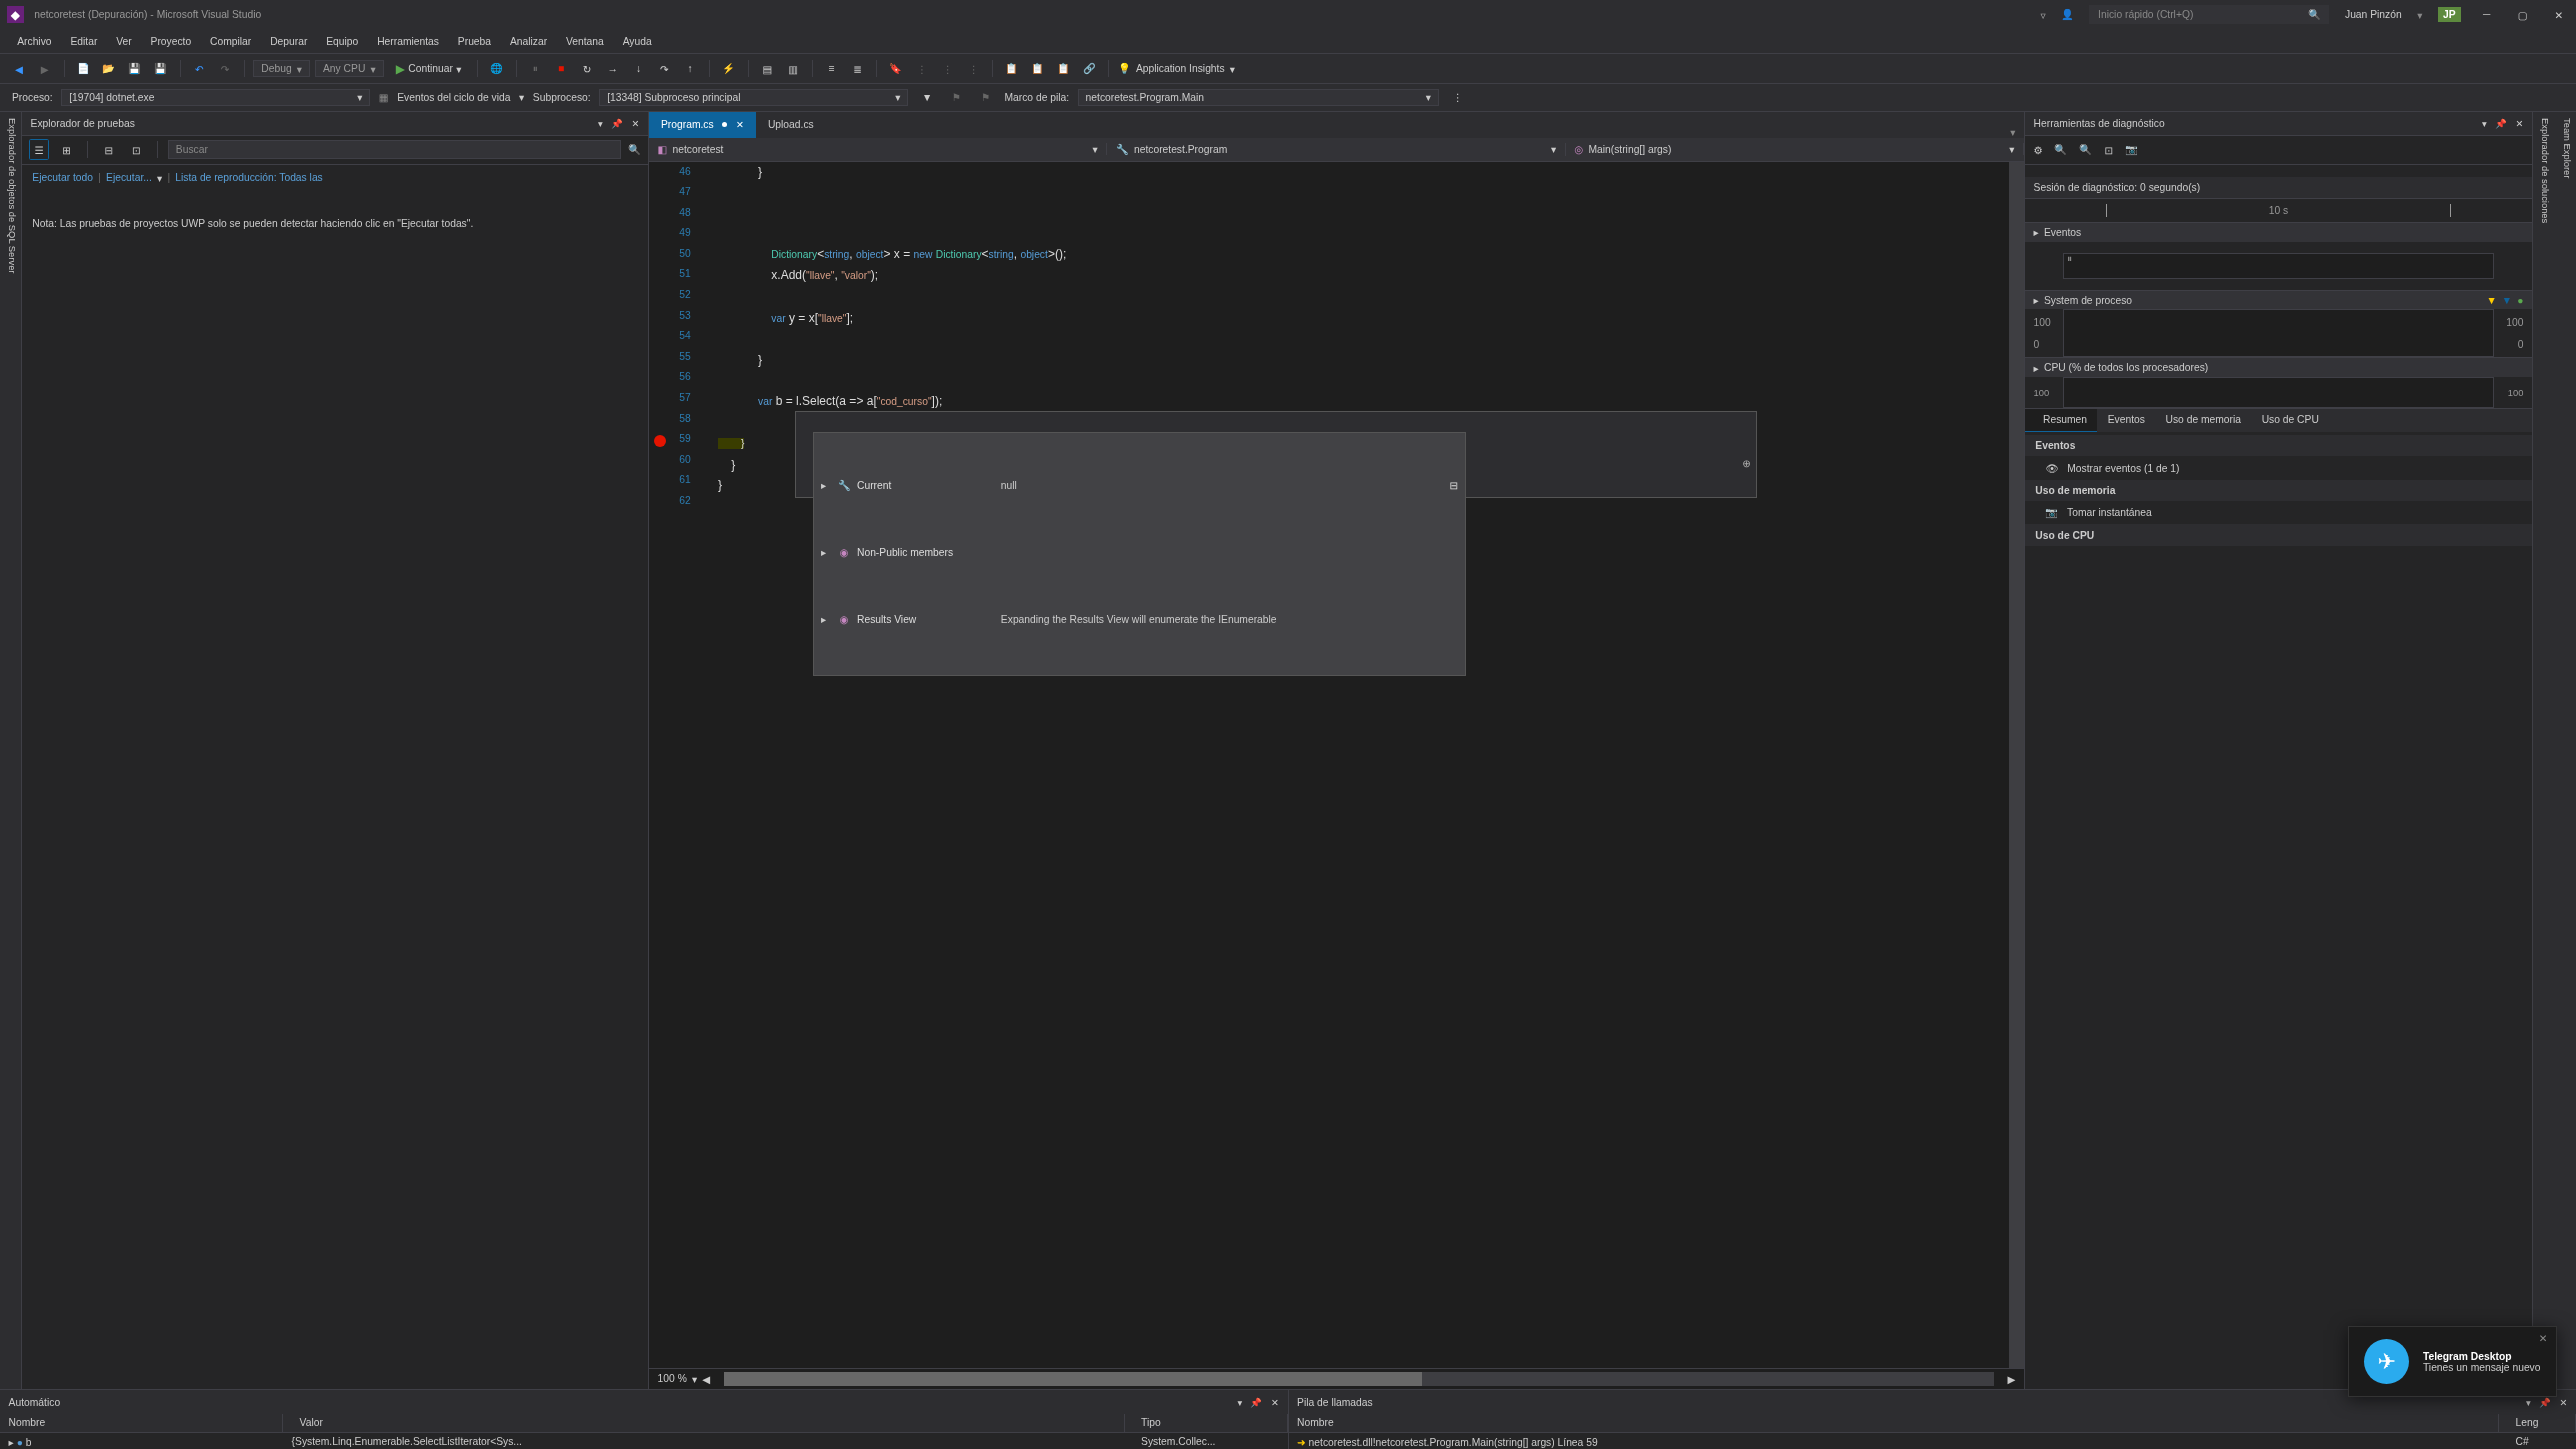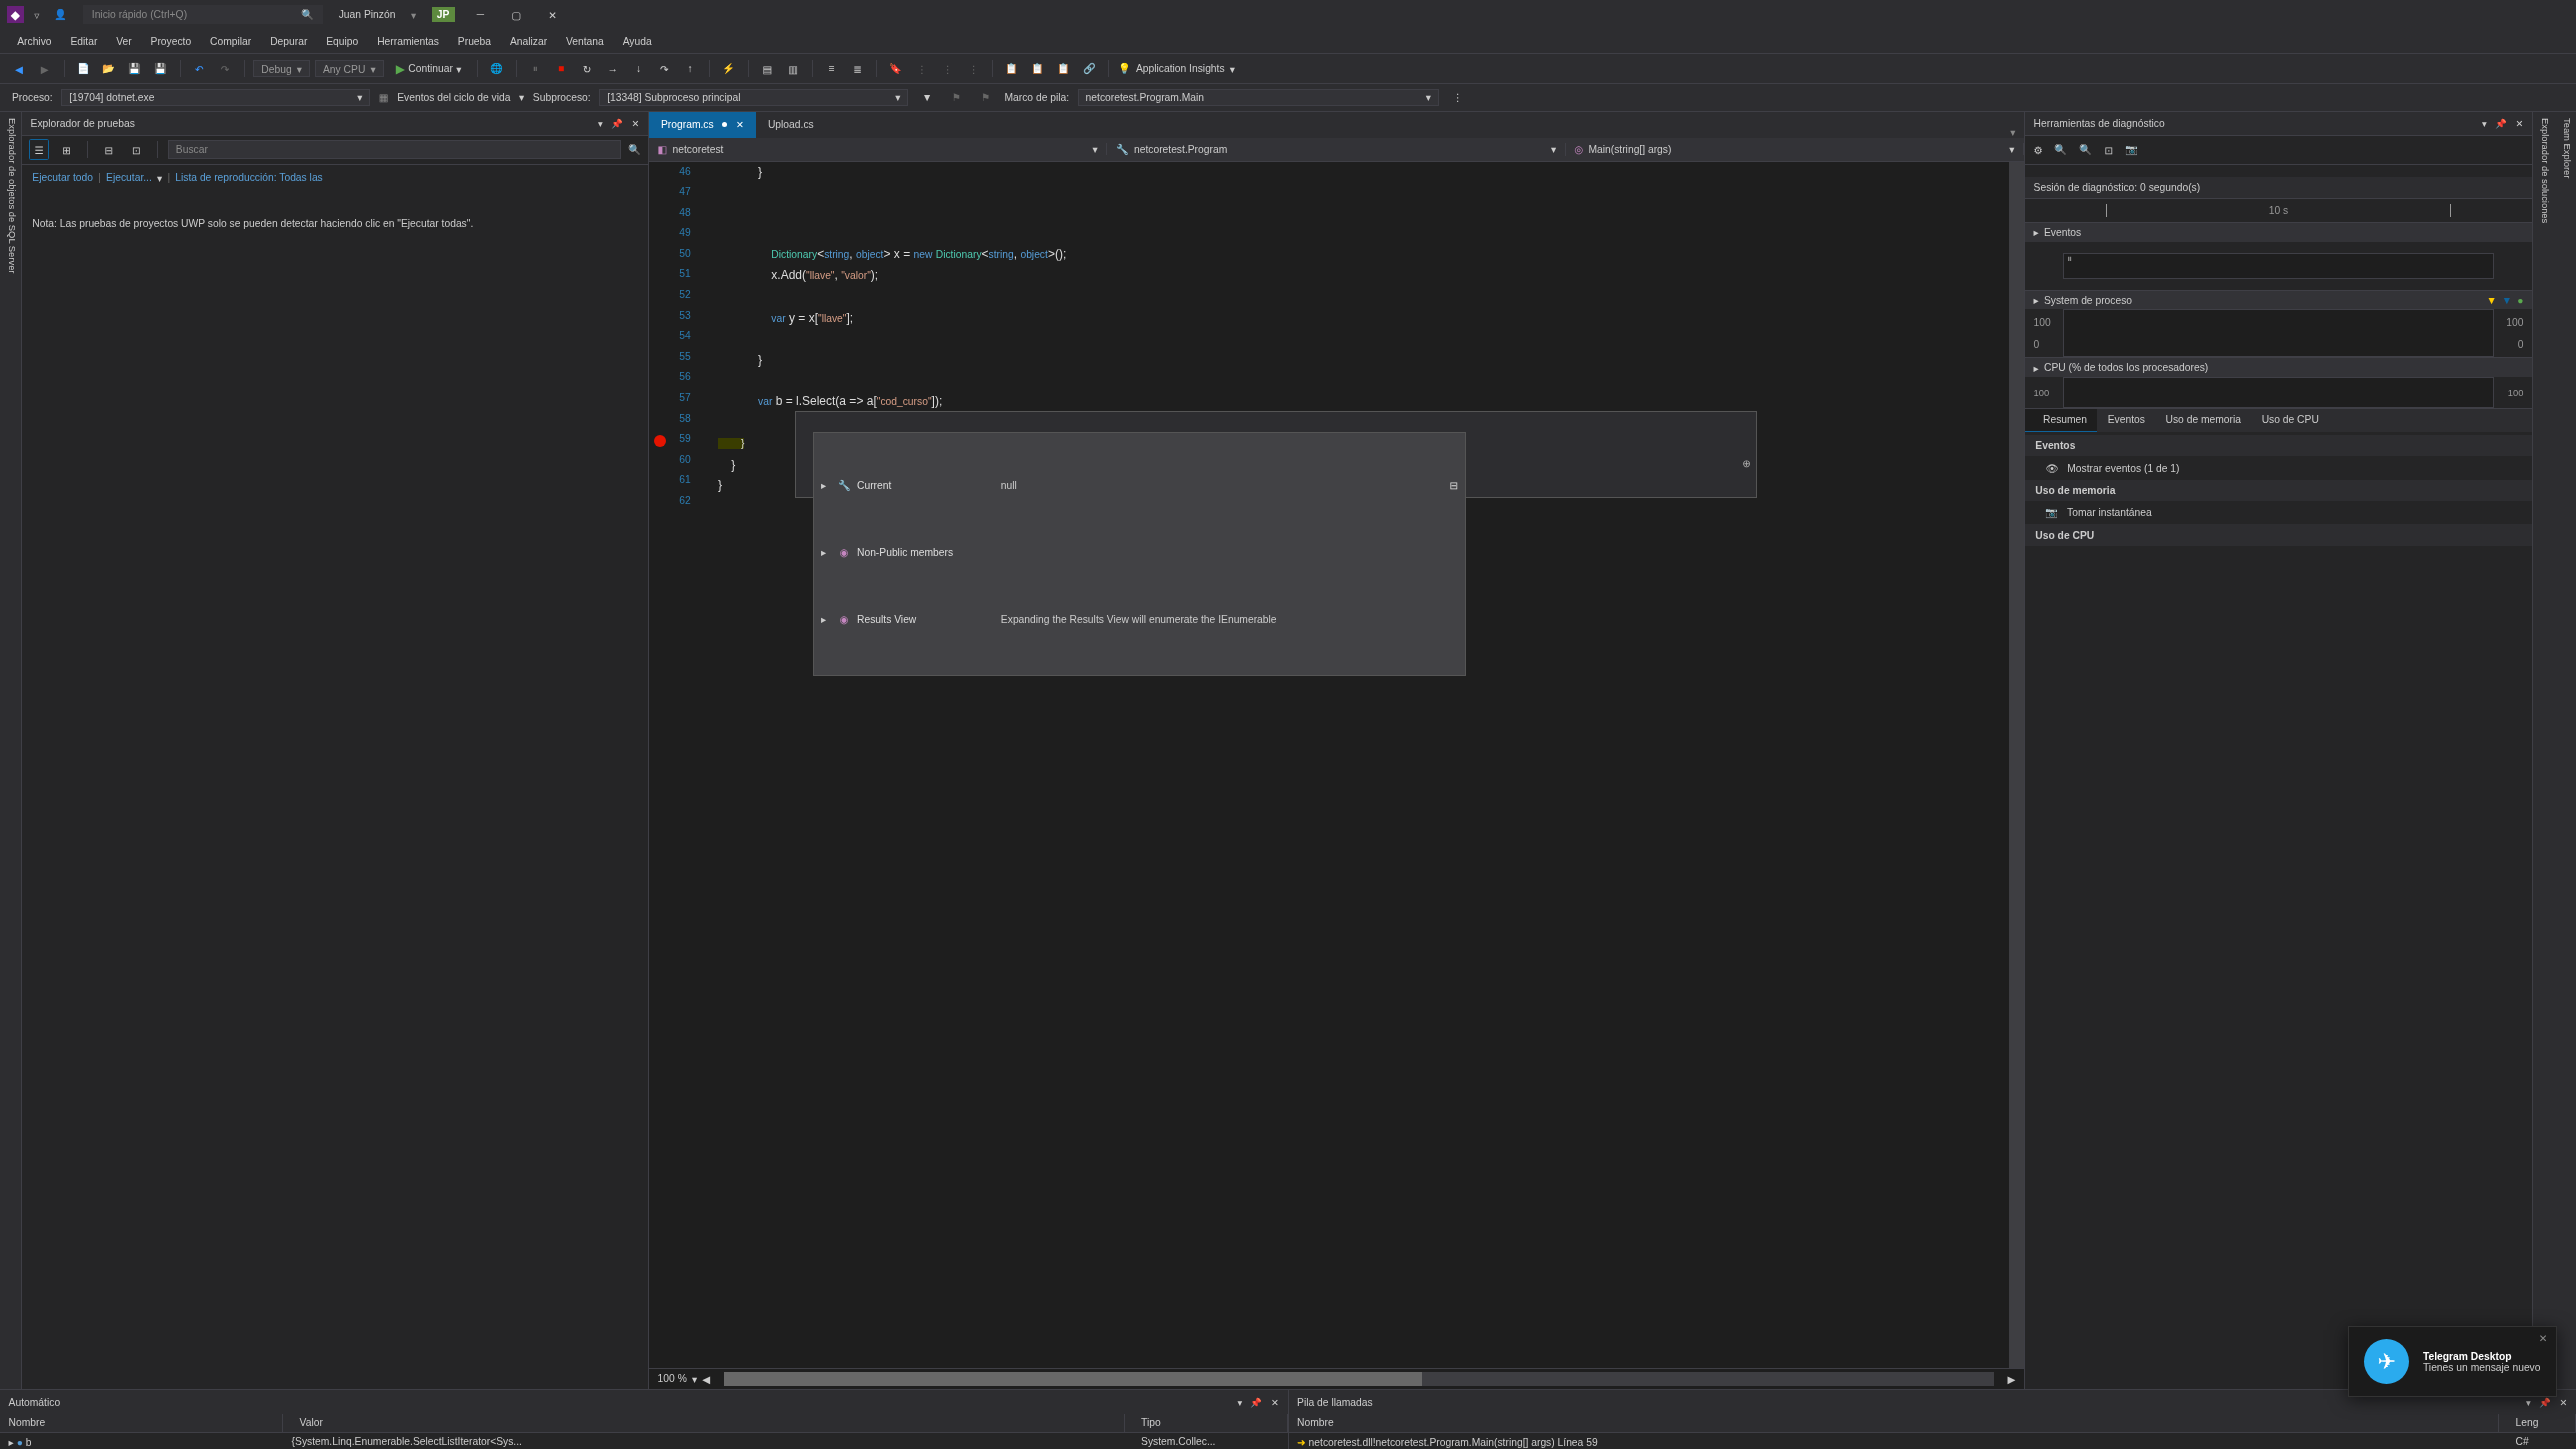--- a/index.html
+++ b/index.html
@@ -10,21 +10,21 @@
 .title-text { color:#999; flex:1; }
 .title-ctrls { display:flex; align-items:center; gap:15.5px; }
 .ql-box { background:#333337; padding:3.4px 8.6px; width:240px; color:#888; display:flex; align-items:center; gap:5.2px;}
 .win-btn { width:20.6px; height:20.6px; display:flex; align-items:center; justify-content:center; color:#ccc; cursor:pointer;}
 .user-badge { background:#5d8a3e; color:#fff; padding:1.7px 5.2px; font-weight:bold;}
 .menu-bar { height:24px; background:#2d2d30; display:flex; align-items:center; padding:0 8.6px; gap:1.7px;}
 .menu-item { padding:3.4px 8.6px; color:#ccc; cursor:pointer;}
 .toolbar { height:31px; background:#2d2d30; border-top:0.9px solid #3f3f46; border-bottom:0.9px solid #3f3f46; display:flex; align-items:center; padding:0 8.6px; gap:5.2px;}
 .tb-btn { width:20.6px; height:20.6px; display:flex; align-items:center; justify-content:center; color:#ccc; cursor:pointer; border-radius:1.7px;}
 .tb-sep { width:0.9px; height:17px; background:#3f3f46; margin:0 3.4px;}
-.tb-combo { background:#333337; border:0.9px solid #3f3f46; padding:1.7px 6.9px; color:#999; display:flex; align-items:flex-end; gap:5.2px;}
+.tb-combo { background:#333337; border:0.9px solid #3f3f46; padding:1.7px 6.9px; color:#999; display:flex; align-items:center; gap:5.2px;}
 .tb-cont { display:flex; align-items:center; gap:3.4px; color:#ccc; padding:1.7px 6.9px;}
 .tb-cont .play { color:#5aaa4e; font-size:12px;}
 .debug-bar { height:27.5px; background:#2d2d30; border-bottom:0.9px solid #3f3f46; display:flex; align-items:center; padding:0 12px; gap:8.6px; color:#ccc;}
 .db-combo { background:#333337; border:0.9px solid #3f3f46; padding:1.7px 6.9px; min-width:137px; display:flex; align-items:center; justify-content:space-between;}
 .main-area { display:flex; height:calc(100% - 29px - 24px - 31px - 27.5px - 24px - 36px);}
 .vert-tab { width:22px; background:#2d2d30; writing-mode:vertical-rl; text-orientation:mixed; color:#ccc; padding:6.9px 3.4px; border-right:0.9px solid #3f3f46; font-size:9.4px;}
 .test-panel { width:627px; background:#252526; display:flex; flex-direction:column; border-right:0.9px solid #3f3f46;}
 .panel-header { height:24px; background:#2d2d30; border-bottom:0.9px solid #3f3f46; display:flex; align-items:center; padding:0 8.6px; color:#ccc;}
 .panel-header .sp { flex:1;}
 .panel-hdb { margin-left:8.6px; cursor:pointer; font-size:9.4px;}
@@ -87,20 +87,21 @@
 .telegram-ico { width:45px; height:45px; background:#2aabee; border-radius:50%; display:flex; align-items:center; justify-content:center; color:#fff; font-size:22px;}
 .zoom { padding:3.4px 8.6px; color:#ccc; display:flex; align-items:center; gap:5.2px; background:#1e1e1e; border-top:0.9px solid #3f3f46;}
 .hscroll { flex:1; height:13.7px; background:#3e3e42; margin:0 8.6px; position:relative;}
 .hscroll .thumb { position:absolute; left:0; width:55%; height:100%; background:#686868;}
 </style>
 </head>
 <body>
 
 <div class="title-bar">
   <div class="vs-logo"></div>
+  <div class="title-text">netcoretest (Depuración) - Microsoft Visual Studio</div>
   <div class="title-ctrls">
     <span style="color:#aaa;">▿</span>
     <span style="color:#aaa;">👤</span>
     <div class="ql-box">
       <span>Inicio rápido (Ctrl+Q)</span>
       <span style="margin-left:auto;">🔍</span>
     </div>
     <span>Juan Pinzón</span>
     <span style="color:#888;">▾</span>
     <span class="user-badge">JP</span>

